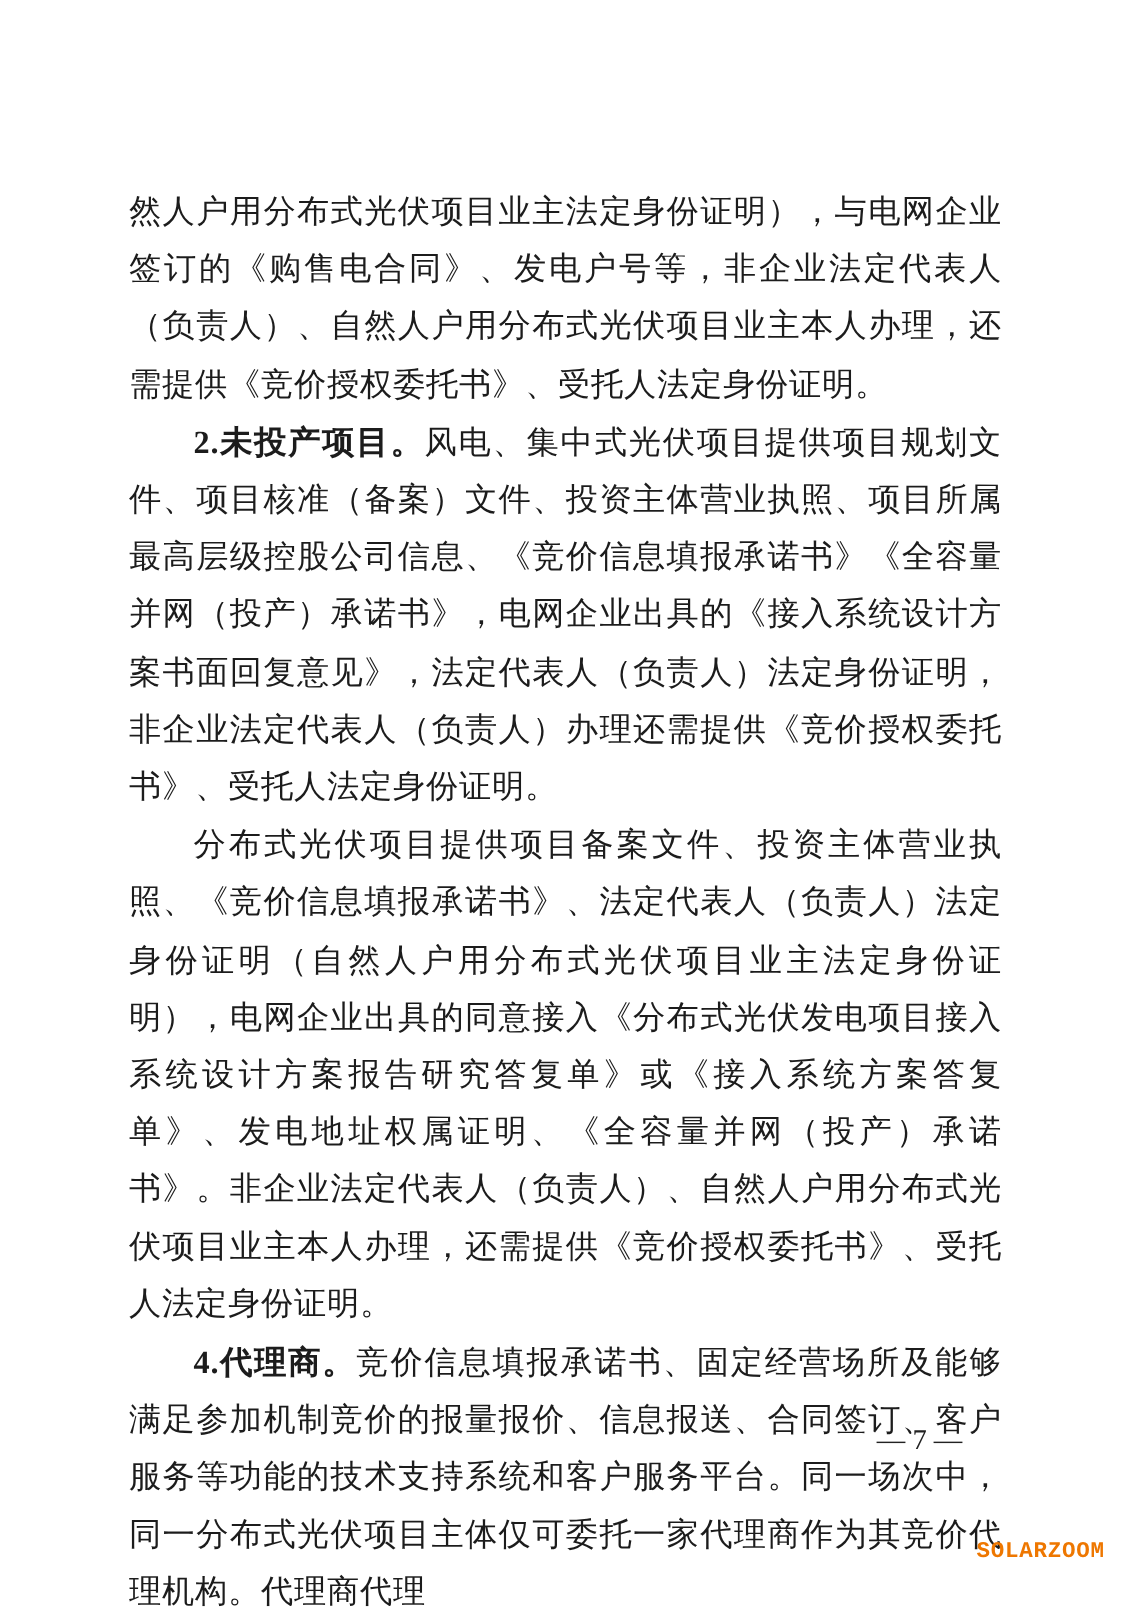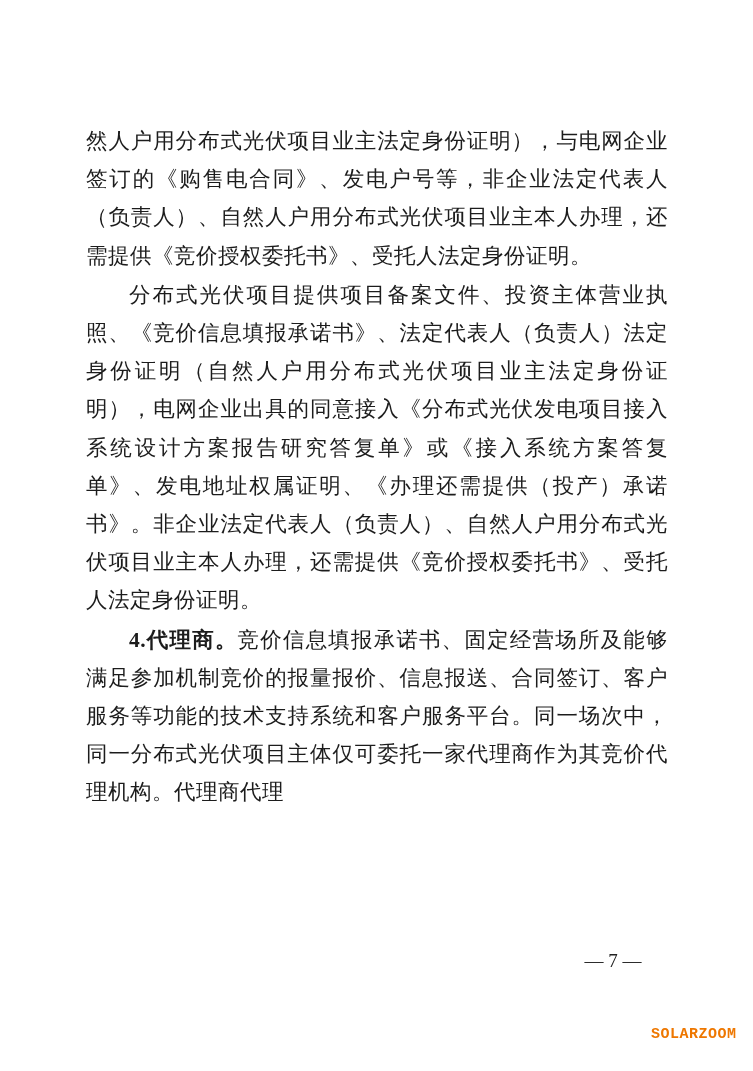--- a/index.html
+++ b/index.html
@@ -58,22 +58,23 @@
   }
 </style>
 </head>
 <body>
 
 <div class="page">
 
   <div class="content">
     <p class="para"><span>然人户用分布式光伏项目业主法定身份证明），与电网企业签订的《购售电合同》、发电户号等，非企业法定代表人（负责人）、自然人户用分布式光伏项目业主本人办理，还需提供《竞价授权委托书》、受托人法定身份证明。</span></p>
 
+    <p class="para indent"><span class="lead">2.未投产项目。</span><span>风电、集中式光伏项目提供项目规划文件、项目核准（备案）文件、投资主体营业执照、项目所属最高层级控股公司信息、《竞价信息填报承诺书》《全容量并网（投产）承诺书》，电网企业出具的《接入系统设计方案书面回复意见》，法定代表人（负责人）法定身份证明，非企业法定代表人（负责人）办理还需提供《竞价授权委托书》、受托人法定身份证明。</span></p>
 
-    <p class="para indent"><span>分布式光伏项目提供项目备案文件、投资主体营业执照、《竞价信息填报承诺书》、法定代表人（负责人）法定身份证明（自然人户用分布式光伏项目业主法定身份证明），电网企业出具的同意接入《分布式光伏发电项目接入系统设计方案报告研究答复单》或《接入系统方案答复单》、发电地址权属证明、《办理还需提供（投产）承诺书》。非企业法定代表人（负责人）、自然人户用分布式光伏项目业主本人办理，还需提供《竞价授权委托书》、受托人法定身份证明。</span></p>
+    <p class="para indent"><span>分布式光伏项目提供项目备案文件、投资主体营业执照、《竞价信息填报承诺书》、法定代表人（负责人）法定身份证明（自然人户用分布式光伏项目业主法定身份证明），电网企业出具的同意接入《分布式光伏发电项目接入系统设计方案报告研究答复单》或《接入系统方案答复单》、发电地址权属证明、《全容量并网（投产）承诺书》。非企业法定代表人（负责人）、自然人户用分布式光伏项目业主本人办理，还需提供《竞价授权委托书》、受托人法定身份证明。</span></p>
 
     <p class="para indent"><span class="lead">4.代理商。</span><span>竞价信息填报承诺书、固定经营场所及能够满足参加机制竞价的报量报价、信息报送、合同签订、客户服务等功能的技术支持系统和客户服务平台。同一场次中，同一分布式光伏项目主体仅可委托一家代理商作为其竞价代理机构。代理商代理</span></p>
   </div>
 
   <div class="page-num">— 7 —</div>
 
   <div class="watermark" style="color: rgb(238, 119, 0);">SOLARZOOM</div>
 
 </div>
 

